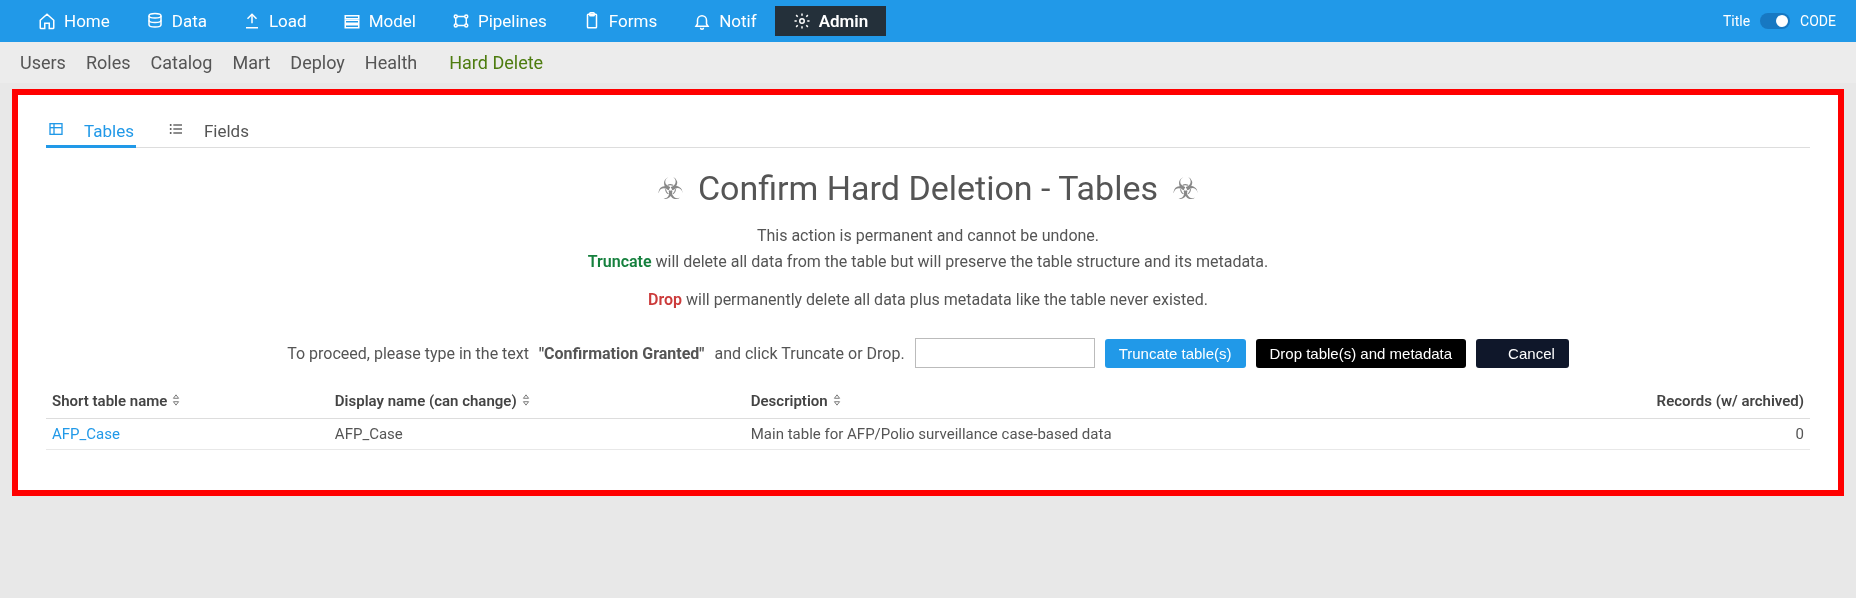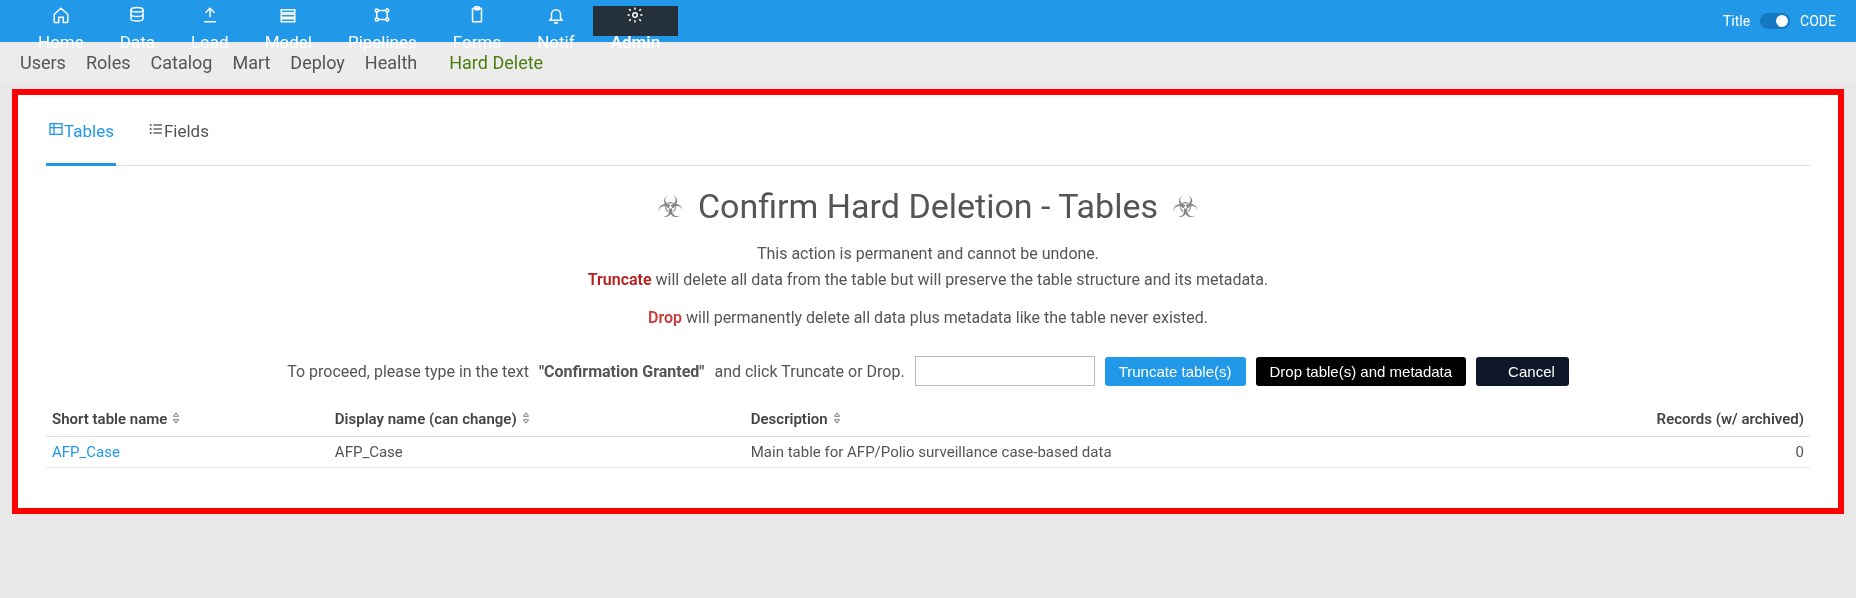--- a/index.html
+++ b/index.html
@@ -1,37 +1,37 @@
 <!DOCTYPE html>
 <html><head>
 <meta charset="utf-8">
 <style>
   * { box-sizing: border-box; margin: 0; padding: 0; }
   body { font-family: -apple-system, BlinkMacSystemFont, "Segoe UI", Roboto, "Helvetica Neue", Arial, sans-serif; background: #e8e8e8; width: 1856px; color: #4a4a4a; }
   .topnav { background: #2199e8; height: 42px; display: flex; align-items: center; padding: 0 20px; justify-content: space-between; }
   .topnav-left { display: flex; align-items: center; gap: 0; }
-  .topnav-item { display: flex; align-items: center; gap: 8px; padding: 0 18px; height: 30px; color: #fff; font-size: 17px; cursor: pointer; flex-direction: column; }
+  .topnav-item { display: flex; align-items: center; gap: 8px; padding: 0 18px; height: 30px; color: #fff; font-size: 17px; cursor: pointer; }
   .topnav-item.active { background: #24303a; font-weight: 600; }
   .topnav-item .icon { width: 18px; height: 18px; display: inline-flex; align-items: center; justify-content: center; }
   .topnav-item svg { fill: none; stroke: #fff; stroke-width: 2; }
   .topnav-right { display: flex; align-items: flex-start; gap: 10px; color: #fff; font-size: 14px; }
   .toggle { width: 30px; height: 16px; background: #1778c2; border-radius: 10px; position: relative; cursor: pointer; }
   .toggle::after { content: ""; position: absolute; right: 2px; top: 2px; width: 12px; height: 12px; background: #fff; border-radius: 50%; }
   .subnav { background: #ececec; padding: 10px 20px; display: flex; gap: 20px; font-size: 18px; }
   .subnav-item { color: #555; cursor: pointer; }
   .subnav-item.active { color: #4d7c0f; margin-left: 12px; }
   .frame { border: 6px solid red; margin: 6px 12px 20px 12px; background: #fff; padding: 18px 28px 40px 28px; }
   .tabs { display: flex; gap: 30px; border-bottom: 1px solid #ddd; margin-bottom: 20px; }
-  .tab { display: flex; align-items: center; gap: 0; padding: 8px 2px 22px 2px; font-size: 17px; color: #555; cursor: pointer; border-bottom: 3px solid transparent; margin-bottom: -1px; }
+  .tab { display: flex; align-items: center; gap: 20px; padding: 8px 2px 4px 2px; font-size: 17px; color: #555; cursor: pointer; border-bottom: 3px solid transparent; margin-bottom: -1px; }
   .tab.active { color: #2199e8; border-bottom-color: #2199e8; }
   .tab .icon svg { fill: currentColor; }
   .heading { text-align: center; font-size: 34px; color: #555; font-weight: 400; display: flex; align-items: center; justify-content: center; gap: 14px; margin-bottom: 16px; }
   .biohazard { font-size: 30px; color: #888; }
   .center { text-align: center; font-size: 16px; color: #555; margin-bottom: 2px; line-height: 1.5; }
-  .truncate-word { color: #b91c1c; font-weight: 600; }
+  .truncate-word { color: #15803d; font-weight: 600; }
   .drop-word { color: #cc3b3b; font-weight: 600; }
   .confirm-row { display: flex; align-items: center; justify-content: center; gap: 10px; margin: 26px auto 16px auto; font-size: 16px; color: #555; flex-wrap: wrap; }
   .confirm-row input[type=text] { width: 180px; height: 30px; border: 1px solid #bbb; padding: 2px 6px; font-size: 14px; }
   .btn { padding: 6px 14px; border: none; border-radius: 3px; color: #fff; font-size: 15px; cursor: pointer; }
   .btn-blue { background: #2199e8; }
   .btn-red { background: #000000; }
   .btn-grey { background: #0f172a; padding-left: 32px; }
   table.data { width: 100%; border-collapse: collapse; font-size: 15px; }
   table.data th { text-align: left; font-weight: 600; color: #444; padding: 8px 6px; border-bottom: 1px solid #ddd; }
   table.data td { padding: 6px 6px; border-bottom: 1px solid #e8e8e8; color: #555; }

